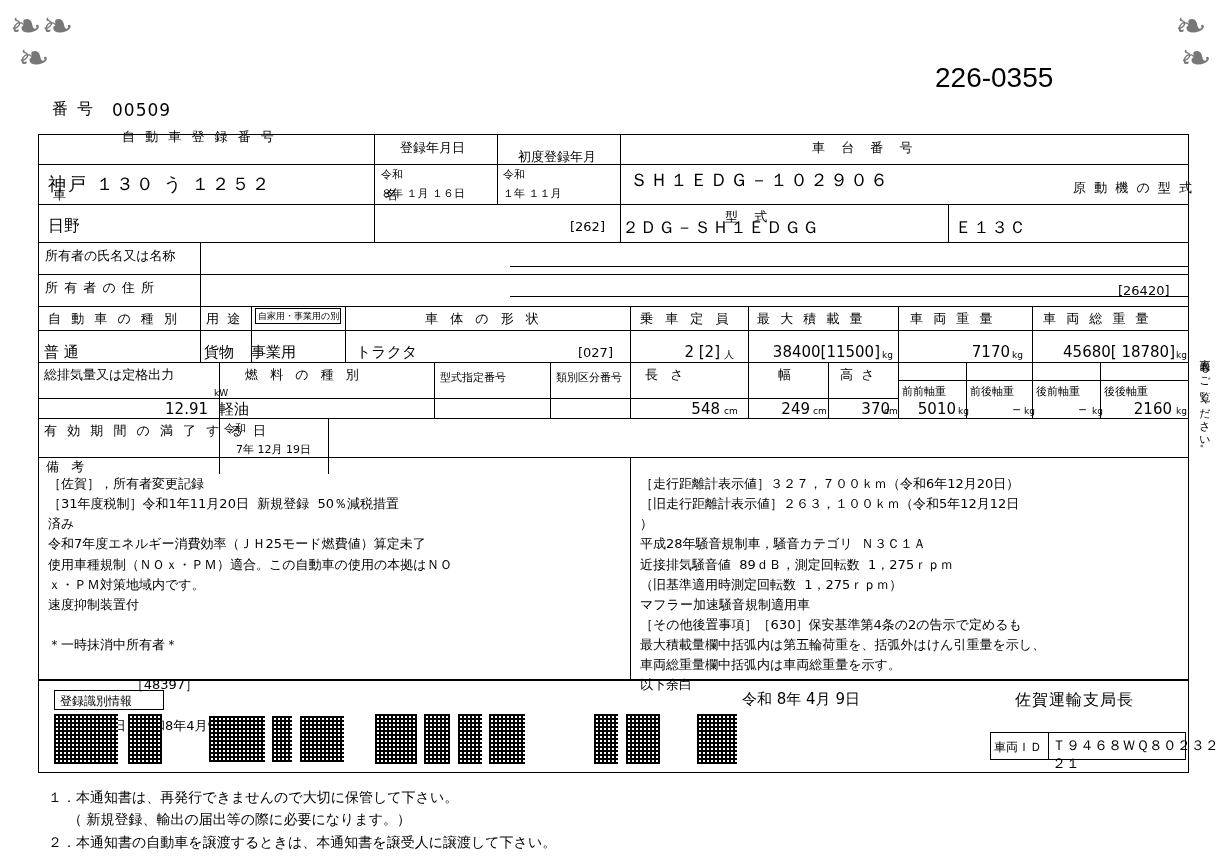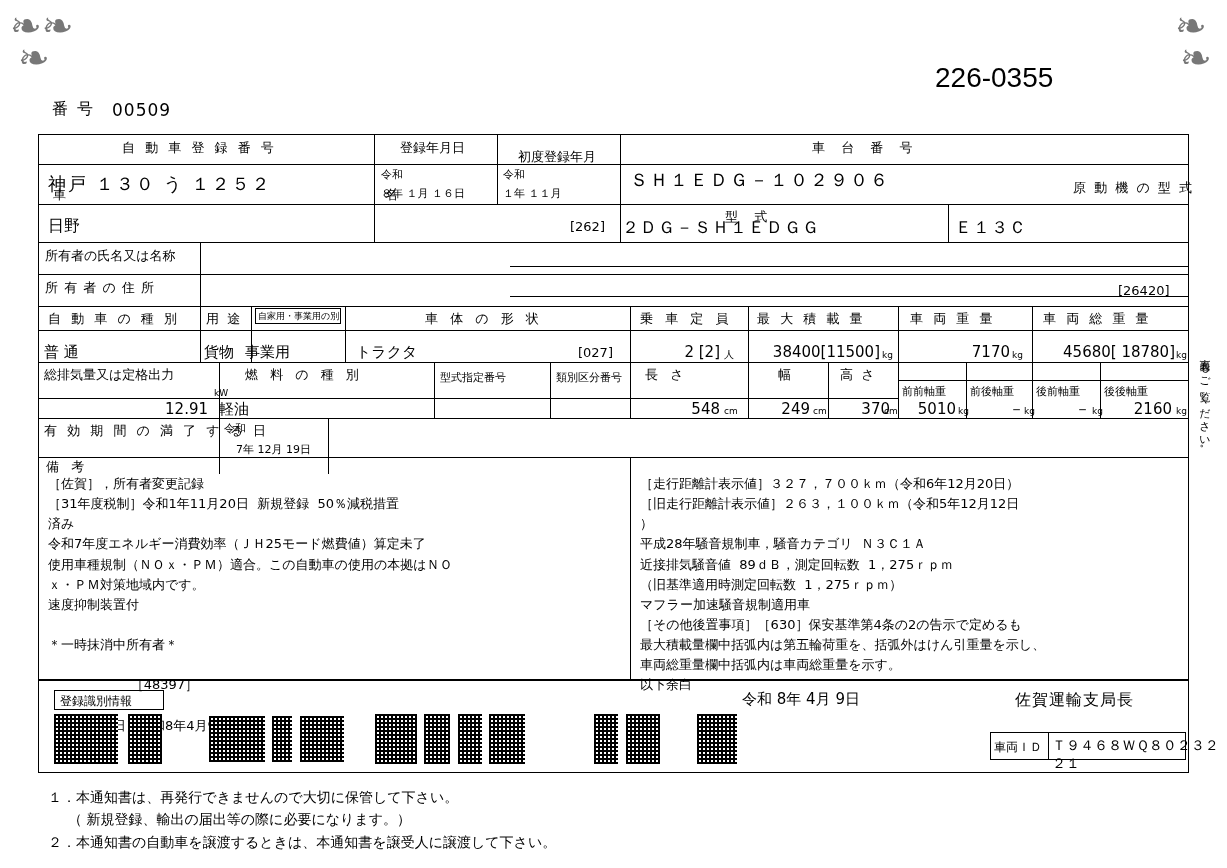--- a/index.html
+++ b/index.html
@@ -42,21 +42,21 @@
 
   <div class="sideway" style="left:1196px;top:350px;">裏面もご覧ください。</div>
 
   <div class="bx" style="left:38px;top:134px;width:1151px;height:546px;"></div>
 
   <div class="hline" style="left:38px;top:164px;width:1151px;"></div>
   <div class="vline" style="left:374px;top:134px;height:70px;"></div>
   <div class="vline" style="left:497px;top:134px;height:70px;"></div>
   <div class="vline" style="left:620px;top:134px;height:108px;"></div>
 
-  <div class="abs lbl" style="left:122px;top:141px;letter-spacing:3px;">自 動 車 登 録 番 号</div>
+  <div class="abs lbl" style="left:122px;top:130px;letter-spacing:3px;">自 動 車 登 録 番 号</div>
   <div class="abs lbl" style="left:400px;top:141px;">登録年月日</div>
   <div class="abs lbl" style="left:518px;top:150px;">初度登録年月</div>
   <div class="abs lbl" style="left:812px;top:141px;letter-spacing:6px;">車 台 番 号</div>
 
   <div class="abs val" style="left:48px;top:172px;font-size:18px;letter-spacing:2px;">神戸 １３０ う １２５２</div>
   <div class="abs sm" style="left:381px;top:167px;">令和</div>
   <div class="abs sm" style="left:381px;top:186px;">８年  １月 １６日</div>
   <div class="abs sm" style="left:503px;top:167px;">令和</div>
   <div class="abs sm" style="left:503px;top:186px;">１年 １１月</div>
   <div class="abs val" style="left:630px;top:168px;font-size:18px;letter-spacing:2px;">ＳＨ１ＥＤＧ－１０２９０６</div>
@@ -100,21 +100,21 @@
   <div class="abs xs" style="left:258px;top:310px;">自家用・事業用の別</div>
   <div class="abs lbl" style="left:425px;top:312px;letter-spacing:4px;">車 体 の 形 状</div>
   <div class="abs lbl" style="left:640px;top:312px;letter-spacing:4px;">乗 車 定 員</div>
   <div class="abs lbl" style="left:757px;top:312px;letter-spacing:3px;">最 大 積 載 量</div>
   <div class="abs lbl" style="left:910px;top:312px;letter-spacing:3px;">車 両 重 量</div>
   <div class="abs lbl" style="left:1043px;top:312px;letter-spacing:3px;">車 両 総 重 量</div>
 
   <div class="hline" style="left:38px;top:330px;width:1151px;"></div>
   <div class="abs" style="left:44px;top:343px;font-size:15px;">普  通</div>
   <div class="abs" style="left:204px;top:343px;font-size:15px;">貨物</div>
-  <div class="abs" style="left:245px;top:343px;font-size:15px;">事業用</div>
+  <div class="abs" style="left:251px;top:343px;font-size:15px;">事業用</div>
   <div class="abs" style="left:356px;top:343px;font-size:15px;">トラクタ</div>
   <div class="abs" style="left:578px;top:345px;font-size:13px;">[027]</div>
   <div class="abs rt" style="left:620px;top:343px;width:100px;font-size:15px;">2 [2]</div>
   <div class="abs" style="left:724px;top:348px;font-size:10px;">人</div>
   <div class="abs rt" style="left:756px;top:343px;width:124px;font-size:15px;">38400[11500]</div>
   <div class="abs" style="left:882px;top:350px;font-size:9px;">kg</div>
   <div class="abs rt" style="left:905px;top:343px;width:105px;font-size:15px;">7170</div>
   <div class="abs" style="left:1012px;top:350px;font-size:9px;">kg</div>
   <div class="abs rt" style="left:1035px;top:343px;width:140px;font-size:15px;">45680[ 18780]</div>
   <div class="abs" style="left:1176px;top:350px;font-size:9px;">kg</div>

